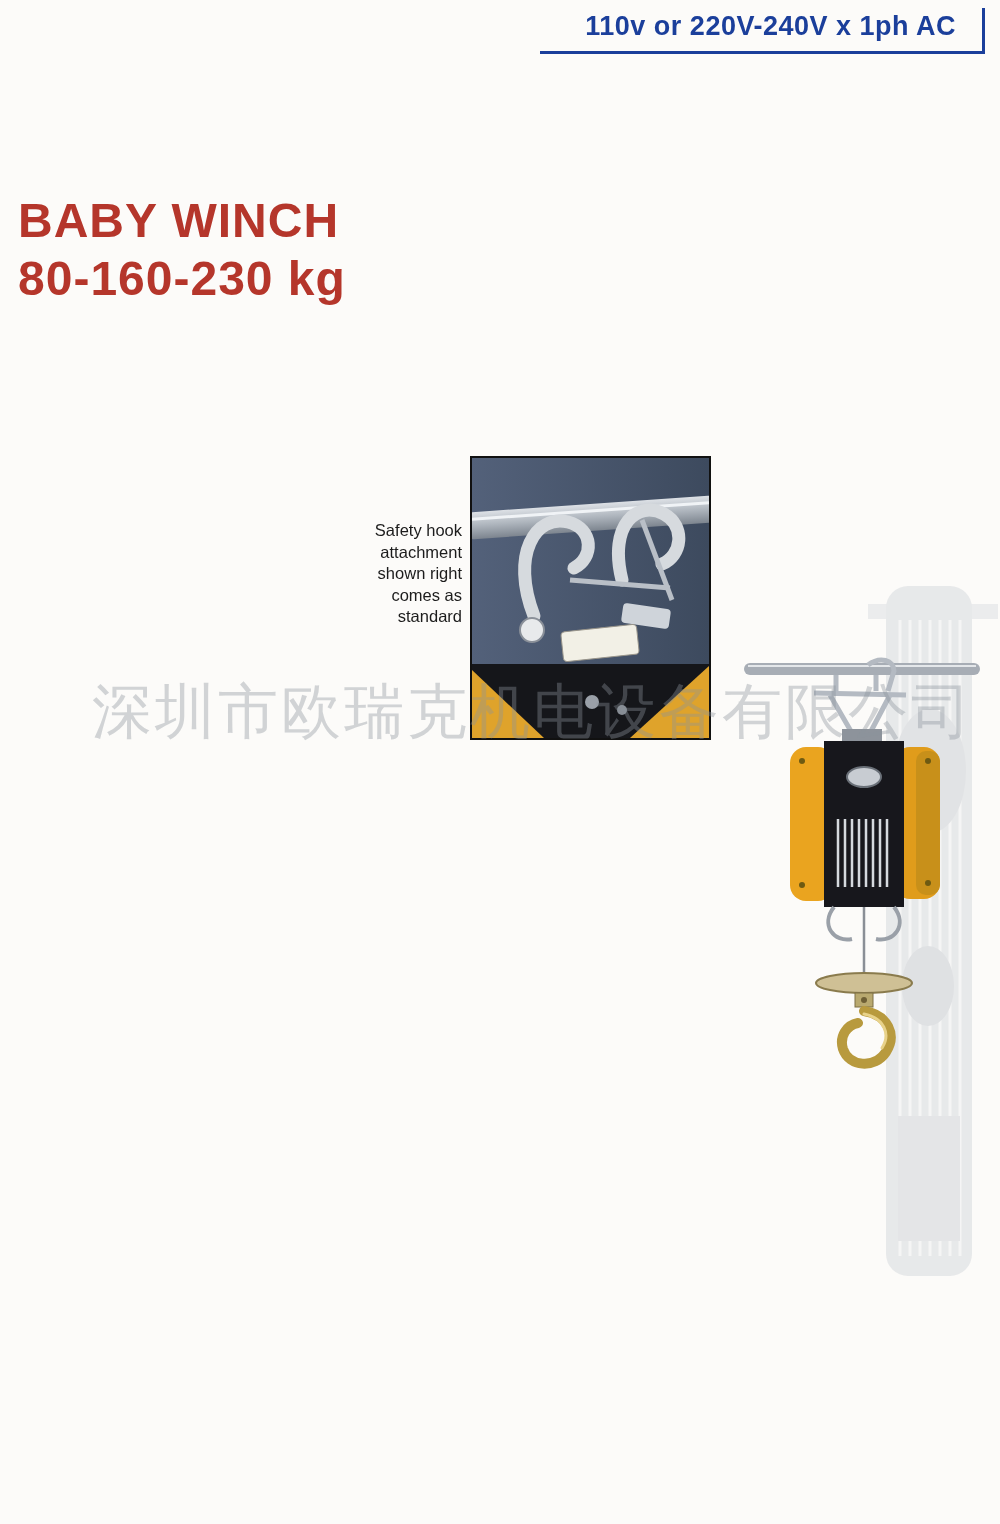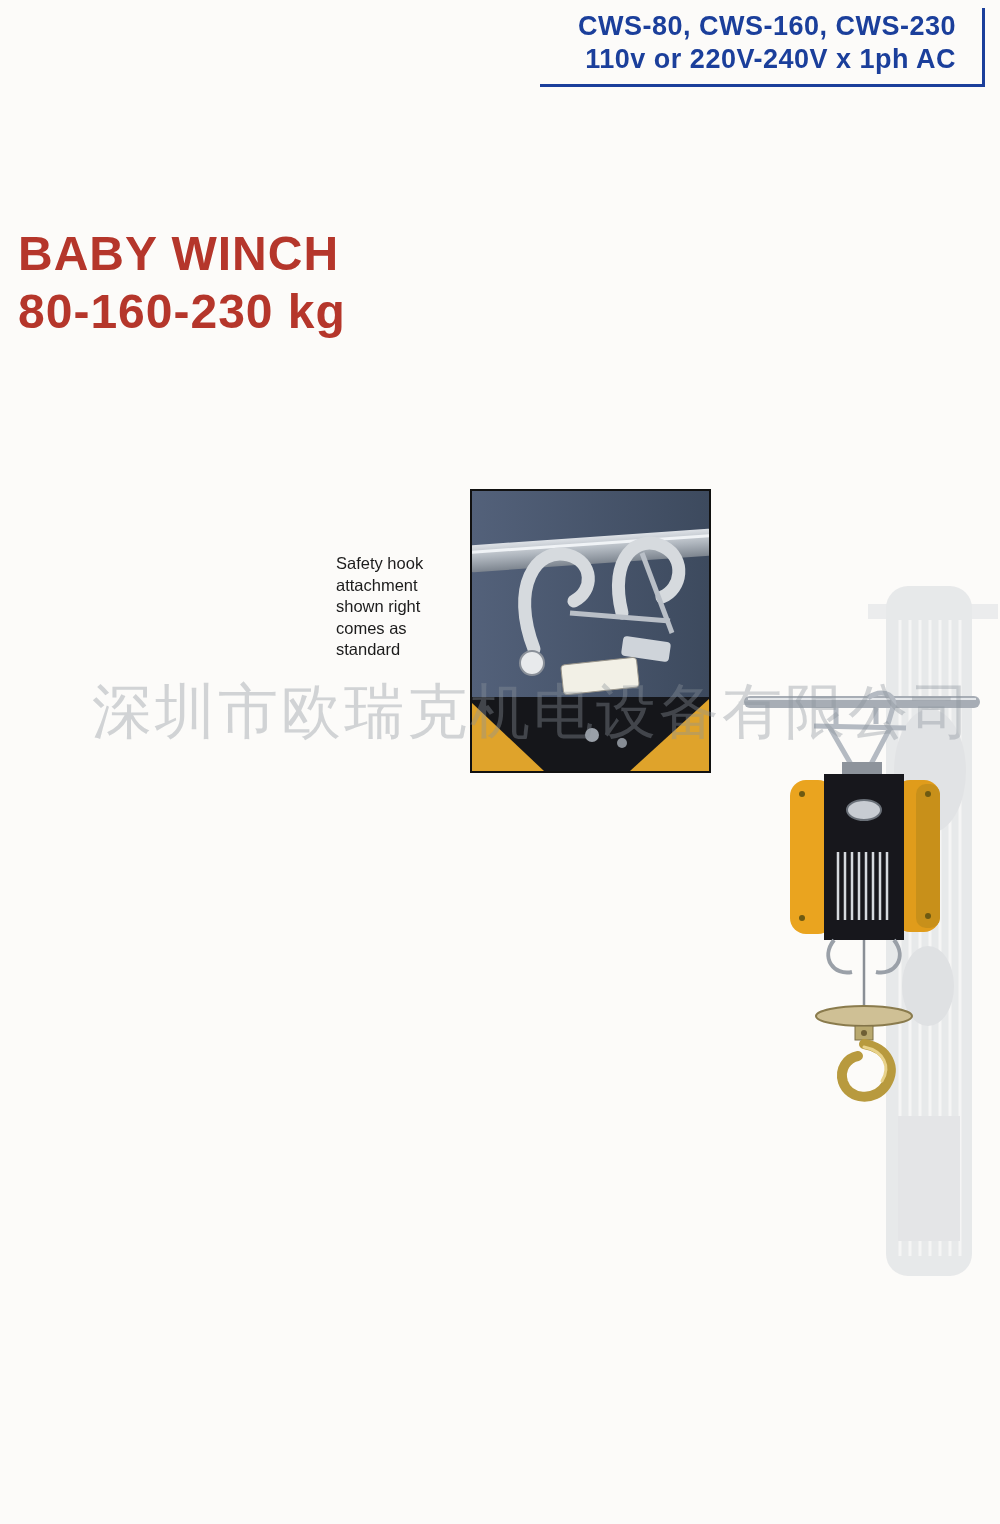--- a/index.html
+++ b/index.html
@@ -9,21 +9,21 @@
   
   .top-header{position:absolute;top:8px;left:540px;width:445px;box-sizing:border-box;
     text-align:right;padding:2px 26px 8px 0;border-right:3px solid #1b3f9b;border-bottom:3px solid #1b3f9b;
     color:#1b3f9b;font-weight:bold;font-size:27px;line-height:33px;letter-spacing:.5px;}
 
   
   .main-title{position:absolute;top:146px;left:18px;color:#b5362b;font-weight:bold;
     font-size:48px;line-height:58px;letter-spacing:1px;}
 
   
-  .photo-caption{position:absolute;top:358px;left:336px;width:126px;text-align:left;
+  .photo-caption{position:absolute;top:358px;left:336px;width:126px;text-align:right;
     font-size:16.5px;line-height:21.5px;color:#1c1c1c;}
 
   
   .photo-left{position:absolute;top:186px;left:470px;width:237px;height:280px;border:2px solid #111;
     background:#4b586c;overflow:hidden;}
   .photo-right{position:absolute;top:95px;left:718px;width:272px;height:462px;background:transparent;}
 
   
   .watermark{position:absolute;top:644px;left:92px;font-size:60px;letter-spacing:3px;white-space:nowrap;
     color:rgba(140,147,156,.38);z-index:5;pointer-events:none;margin-top:28px;}
@@ -38,21 +38,20 @@
   <svg class="faded-strip" viewBox="0 0 130 790">
     <rect x="0" y="48" width="130" height="15" fill="#c6cbd2"></rect>
     <rect x="18" y="30" width="86" height="690" rx="22" fill="#b9c0c9"></rect>
     <path d="M32,64 V700 M42,64 V700 M52,64 V700 M62,64 V700 M72,64 V700 M82,64 V700 M92,64 V700" stroke="#e6e9ec" stroke-width="3" fill="none"></path>
     <ellipse cx="62" cy="215" rx="36" ry="62" fill="#a6adb8"></ellipse>
     <rect x="30" y="560" width="62" height="125" fill="#aeb5bf"></rect>
     <ellipse cx="60" cy="430" rx="26" ry="40" fill="#9ea6b2"></ellipse>
   </svg>
 
   <div class="top-header layer">
-    <div>CWS-80, CWS-160, CWS-230</div>
     <div>110v or 220V-240V x 1ph AC</div>
   </div>
 
   <div class="main-title layer">
     <div>BABY WINCH</div>
     <div>80-160-230 kg</div>
   </div>
 
   <div class="photo-caption layer">Safety hook attachment shown right comes as standard</div>
 

